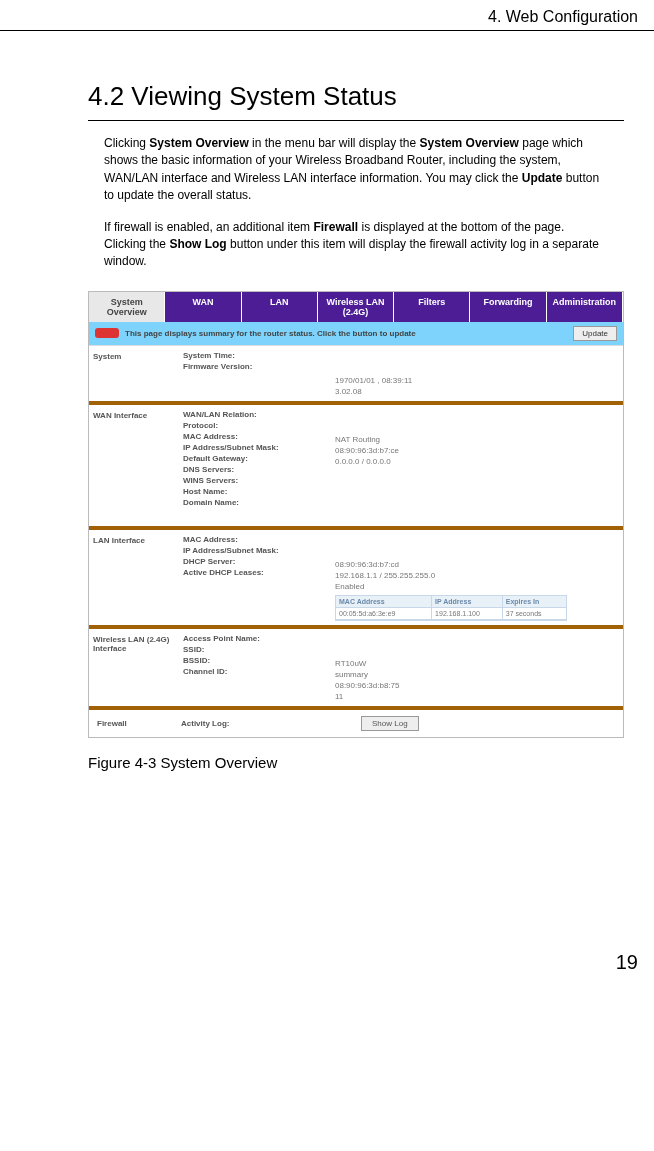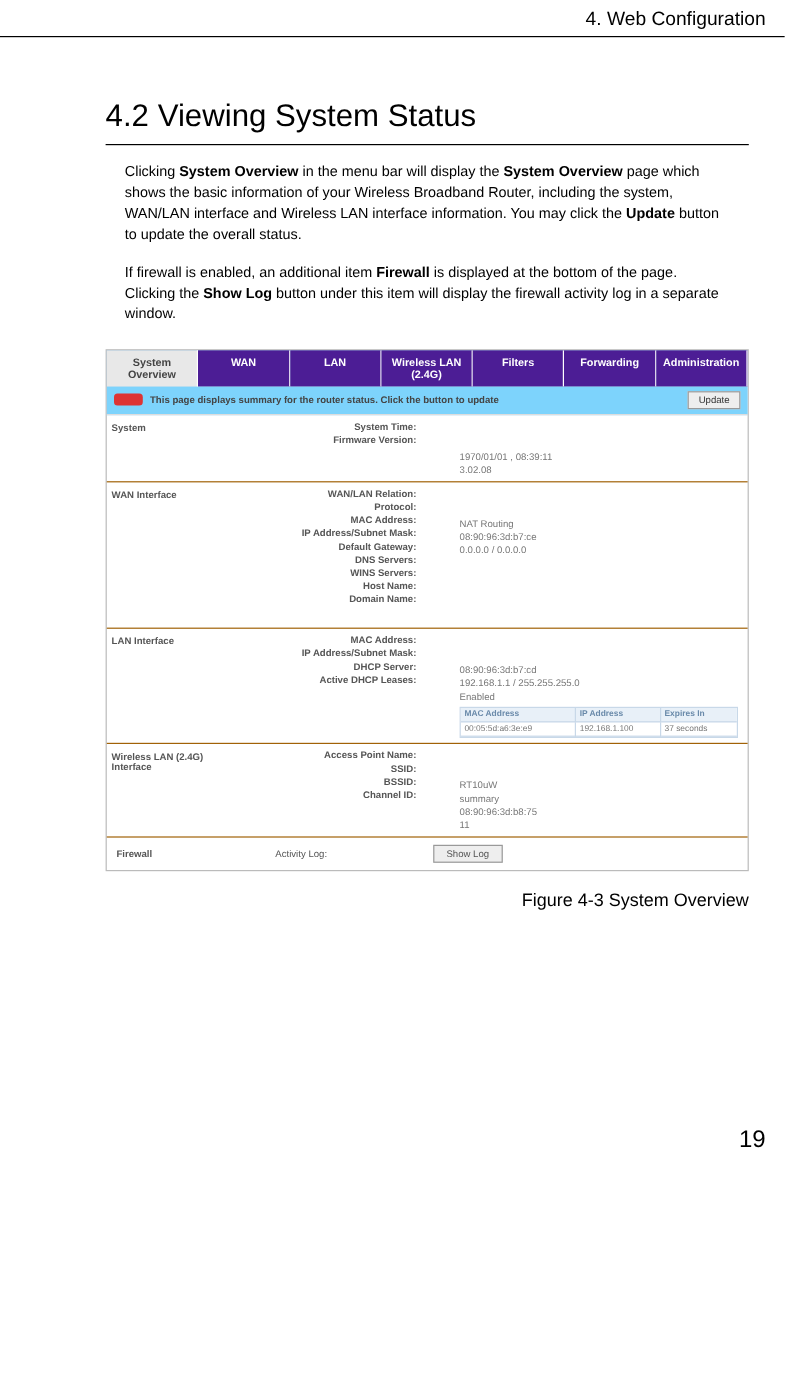--- a/index.html
+++ b/index.html
@@ -29,21 +29,21 @@
     .para {
       font-size: 12px;
       line-height: 1.45;
       margin: 14px 16px;
     }
     .bold { font-weight: bold; }
     .figure-wrap {
       margin: 20px 0 10px 0;
     }
     .figure-caption {
-      text-align: right;
+      text-align: left;
       font-size: 15px;
       margin-top: 16px;
     }
     .page-num {
       text-align: right;
       font-size: 20px;
       padding: 0 16px 20px 0;
       margin-top: 180px;
     }
     
@@ -94,34 +94,33 @@
     }
     .update-btn {
       background: #eee;
       border: 1px solid #999;
       padding: 2px 8px;
       font-size: 8px;
       color: #333;
     }
     .router-section {
       display: flex;
-      border-bottom: 1px solid #a16207;
+      border-bottom: 4px solid #a16207;
       padding: 4px 0;
-      gap: 24px;
     }
     .rs-label {
       width: 80px;
       padding: 2px 4px;
       font-weight: bold;
       color: #555;
       font-size: 8px;
     }
     .rs-keys {
       width: 140px;
-      text-align: right;
+      text-align: left;
       padding: 0 6px;
     }
     .rs-vals {
       flex: 1;
       padding: 0 6px;
       color: #777;
       margin-top: 25px;
     }
     .rs-row {
       padding: 1px 0;
@@ -155,25 +154,25 @@
     }
     .lease-table .lt-cell:first-child { flex: 1.4; }
     .lease-table .lt-cell:last-child { border-right: none; flex: 0.9; }
     .firewall-row {
       display: flex;
       align-items: center;
       padding: 6px 4px;
     }
     .firewall-row .rs-label { width: 80px; }
     .firewall-row .fw-key {
-      font-weight: normal;
+      font-weight: bold;
       font-size: 8px;
       color: #555;
       width: 140px;
-      text-align: center;
+      text-align: left;
       padding-right: 20px;
     }
     .showlog-btn {
       background: #eee;
       border: 1px solid #999;
       padding: 2px 10px;
       font-size: 8px;
       color: #555;
       margin-left: 20px;
     }

